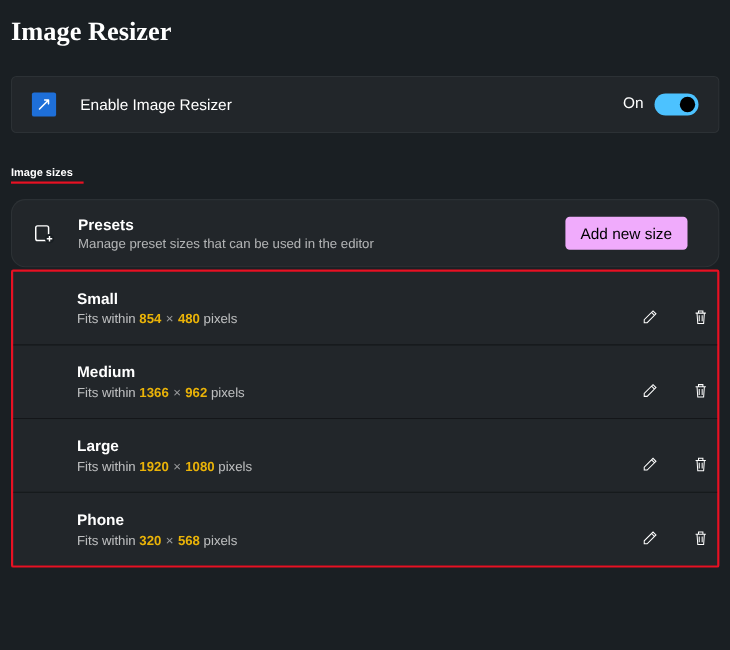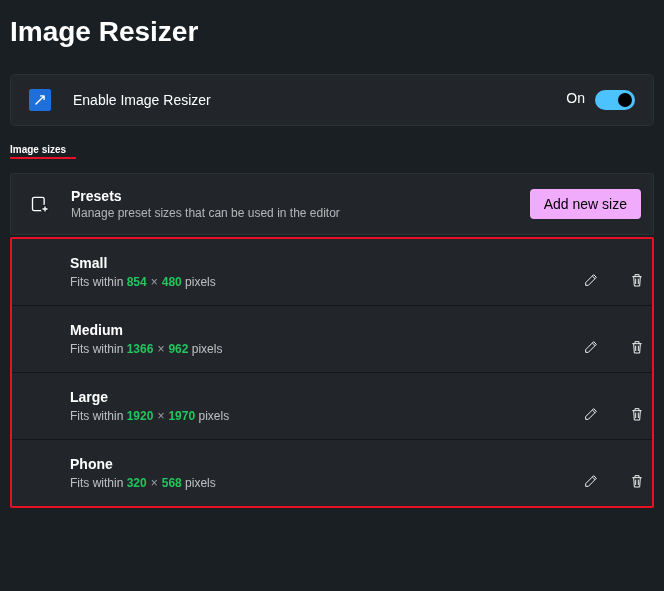--- a/index.html
+++ b/index.html
@@ -7,33 +7,34 @@
     width: 664px;
     height: 591px;
     background: #1a1f23;
     color: #ffffff;
     font-family: "Segoe UI", -apple-system, sans-serif;
     font-size: 14px;
     overflow: hidden;
     padding: 10px;
   }
   .page-title {
-    font-size: 28px;
+    font-size: 24px;
     font-weight: 600;
     margin: 6px 0 26px 0;
+    font-family: Liberation Serif, serif;
   }
   .card {
     background: rgba(255,255,255,0.035);
     border: 1px solid rgba(255,255,255,0.05);
     border-radius: 5px;
     display: flex;
     align-items: center;
     padding: 14px 18px;
   }
-  .enable-card { margin-bottom: 14px; }
+  .enable-card { margin-bottom: 26px; }
   .app-icon {
     width: 22px; height: 22px;
     background: #1e6fd9;
     border-radius: 2px;
     margin-right: 22px;
     position: relative;
     display: flex;
     align-items: center;
     justify-content: center;
   }
@@ -60,24 +61,24 @@
     font-weight: 600;
     margin: 0 0 14px 0;
     display: inline-block;
     border-bottom: 2px solid #e81123;
     padding-bottom: 2px;
     padding-right: 10px;
   }
   .presets-header {
     background: rgba(255,255,255,0.035);
     border: 1px solid rgba(255,255,255,0.05);
-    border-radius: 3px;
-    display: flex;
-    align-items: center;
-    padding: 14px 12px 14px 18px;
+    border-radius: 13px;
+    display: flex;
+    align-items: center;
+    padding: 14px 28px 14px 18px;
   }
   .presets-icon {
     width: 22px; height: 22px;
     margin-right: 20px;
     display: flex;
     align-items: center;
     justify-content: center;
   }
   .presets-text { flex: 1; }
   .presets-title { font-size: 14px; font-weight: 600; }
@@ -104,21 +105,21 @@
     border-bottom: 1px solid rgba(0,0,0,0.4);
   }
   .preset-row:last-child { border-bottom: none; }
   .preset-info { flex: 1; }
   .preset-name { font-size: 14px; font-weight: 600; }
   .preset-dims {
     font-size: 12px;
     color: rgba(255,255,255,0.7);
     margin-top: 4px;
   }
-  .preset-dims .dim-b { color: #22c55e; font-weight: 600; }
+  .preset-dims .dim-b { color: #eab308; font-weight: 600; }
   .preset-dims .dim-x { color: rgba(255,255,255,0.55); padding: 0 4px; }
   .row-actions { display: flex; gap: 28px; align-items: center; margin-right: 6px; }
   .icon-btn {
     width: 18px; height: 18px;
     cursor: pointer;
     color: #fff;
     display: flex;
     align-items: center;
     justify-content: center;
   }
@@ -209,21 +210,21 @@
           </svg>
       </div>
     </div>
   </div>
 
   <div class="preset-row">
     <div class="preset-info">
       <div class="preset-name">Large</div>
       <div class="preset-dims">
         <span class="dim-pre">Fits within </span>
-        <span class="dim-b dim-w">1920</span><span class="dim-x">×</span><span class="dim-b dim-h">1970</span>
+        <span class="dim-b dim-w">1920</span><span class="dim-x">×</span><span class="dim-b dim-h">1080</span>
         <span class="dim-suf"> pixels</span>
       </div>
     </div>
     <div class="row-actions">
       <div class="icon-btn">
         <svg viewBox="0 0 24 24">
             <path d="M4 20 L4 16 L16 4 L20 8 L8 20 Z M14 6 L18 10"></path>
           </svg>
       </div>
       <div class="icon-btn">

